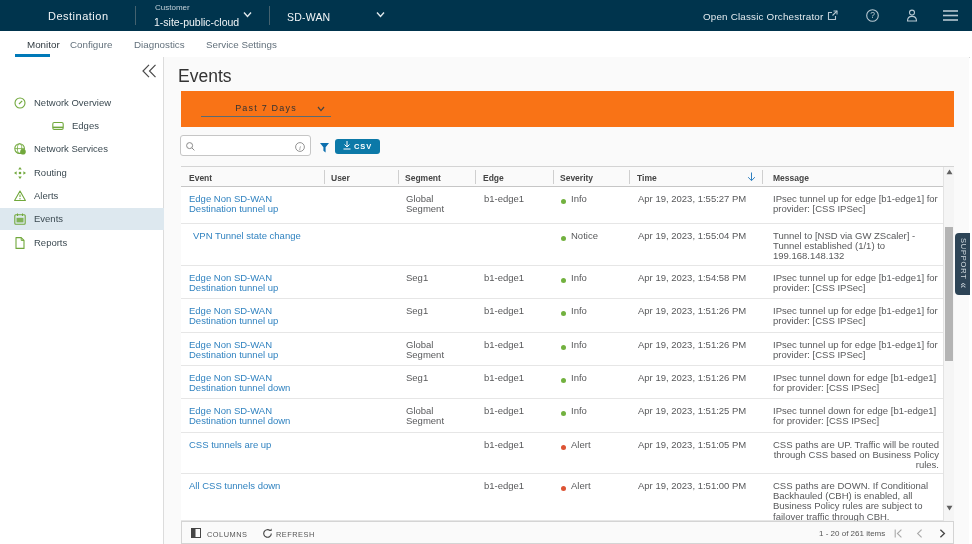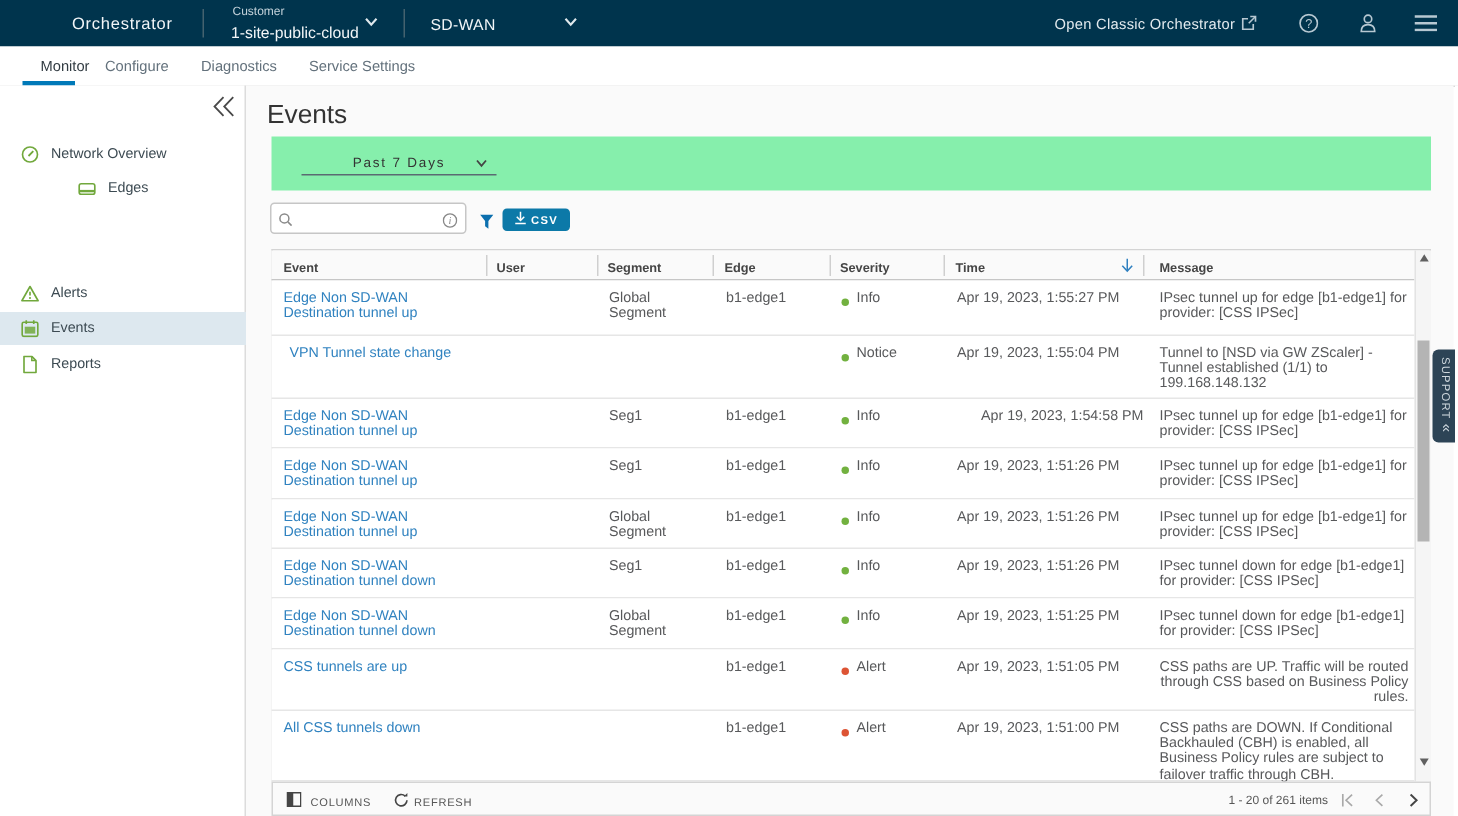--- a/index.html
+++ b/index.html
@@ -28,21 +28,21 @@
 .navitem { position:absolute; left:0; width:164px; height:22px; }
 .navitem.sel { background:#dde8ef; }
 .navitem .txt { position:absolute; left:34px; top:5px; font-size:9.5px; color:#3c4a52; }
 .navitem svg { position:absolute; left:14px; top:5px; }
 
 
 
 #main { position:absolute; left:164px; top:57px; width:805px; height:487px; background:#fafafa; }
 h1 { position:absolute; left:178px; top:66px; font-size:17.5px; font-weight:400; color:#333; }
 
-#bluebar { position:absolute; left:181px; top:91px; width:773px; height:36px; background:#86efac; }
+#bluebar { position:absolute; left:181px; top:91px; width:773px; height:36px; background:#f97316; }
 #p7d { position:absolute; left:20px; top:7px; width:130px; border-bottom:1px solid #5a6a72; height:19px; text-align:center; font-size:9px; letter-spacing:1.2px; color:#333; }
 #p7d span { display:inline-block; padding-top:5px; }
 #p7d svg { position:absolute; right:6px; top:8px; }
 #daterange { position:absolute; left:170px; top:13px; font-size:9px; color:#333; }
 
 #searchbox { position:absolute; left:180px; top:135px; width:131px; height:21px; background:#fff; border:1px solid #c6c6c6; border-radius:3px; }
 #searchbox .ph { position:absolute; left:16px; top:5px; font-size:16px; color:#9a9a9a;margin-top:27px; }
 #csvbtn { position:absolute; left:335px; top:139px; width:45px; height:15px; background:#0c79a8; border-radius:3px; color:#fff; font-size:7.5px; font-weight:bold; letter-spacing:.9px; text-align:center; line-height:15px; }
 
 
@@ -68,21 +68,21 @@
 
 
 #support { position:absolute; left:955px; top:233px; width:16px; height:62px; background:#2d4456; border-radius:4px 0 0 4px; }
 #support .vt { position:absolute; left:3px; top:5px; writing-mode:vertical-rl; font-size:7.5px; letter-spacing:.8px; color:#cfd8de; }
 #whitestrip { position:absolute; left:970px; top:57px; width:2px; height:487px; background:#fff; }
 </style>
 </head>
 <body>
 
 <div id="topbar">
-  <div class="brand">Orchestrator</div>
+  <div class="brand">Destination</div>
   <div class="vdiv" style="left:135px;"></div>
   <div id="cust-label">Customer</div>
   <div id="cust-name">1-site-public-cloud</div>
   <svg class="hicon" style="left:243px;top:11px;" width="9" height="7" viewBox="0 0 9 7">
       <polyline points="1,1.5 4.5,5.5 8,1.5" fill="none" stroke="#dfe8ec" stroke-width="1.4"></polyline>
     </svg>
   <div class="vdiv" style="left:269px;"></div>
   <div id="sdwan">SD-WAN</div>
   <svg class="hicon" style="left:376px;top:11px;" width="9" height="7" viewBox="0 0 9 7">
       <polyline points="1,1.5 4.5,5.5 8,1.5" fill="none" stroke="#dfe8ec" stroke-width="1.4"></polyline>
@@ -125,20 +125,41 @@
         <line x1="5" y1="7" x2="8.2" y2="3.8" stroke="#71a83c" stroke-width="1.2"></line>
       </svg>
       <div class="txt">Network Overview</div>
     </div>
     <div class="navitem" style="top: 58px; margin-left: 38px;">
       <svg width="12" height="12" viewBox="0 0 12 12">
         <rect x="0.8" y="2.5" width="10.4" height="7" rx="1.4" fill="none" stroke="#71a83c" stroke-width="1.1"></rect>
         <line x1="1" y1="7.4" x2="11" y2="7.4" stroke="#71a83c" stroke-width="1.6"></line>
       </svg>
       <div class="txt">Edges</div>
+    </div>
+    <div class="navitem" style="top: 81px;">
+      <svg width="12" height="12" viewBox="0 0 12 12">
+        <circle cx="5.6" cy="5.6" r="4.8" fill="none" stroke="#71a83c" stroke-width="1.1"></circle>
+        <ellipse cx="5.6" cy="5.6" rx="2.2" ry="4.8" fill="none" stroke="#71a83c" stroke-width="0.8"></ellipse>
+        <line x1="1" y1="5.6" x2="10.2" y2="5.6" stroke="#71a83c" stroke-width="0.8"></line>
+        <circle cx="9" cy="8.7" r="2.8" fill="#71a83c"></circle>
+      </svg>
+      <div class="txt">Network Services</div>
+    </div>
+    <div class="navitem" style="top: 105px;">
+      <svg width="12" height="12" viewBox="0 0 12 12">
+        <g fill="#71a83c">
+          <path d="M6 0l1.8 2.6H4.2z"></path>
+          <path d="M6 12l1.8-2.6H4.2z"></path>
+          <path d="M0 6l2.6-1.8v3.6z"></path>
+          <path d="M12 6L9.4 4.2v3.6z"></path>
+          <circle cx="6" cy="6" r="1.3"></circle>
+        </g>
+      </svg>
+      <div class="txt">Routing</div>
     </div>
     <div class="navitem" style="top: 128px;">
       <svg width="12" height="12" viewBox="0 0 12 12">
         <path d="M6 1L11.4 10.5H0.6z" fill="none" stroke="#71a83c" stroke-width="1.1" stroke-linejoin="round"></path>
         <line x1="6" y1="4.5" x2="6" y2="7" stroke="#71a83c" stroke-width="1.1"></line>
         <circle cx="6" cy="8.7" r="0.7" fill="#71a83c"></circle>
       </svg>
       <div class="txt">Alerts</div>
     </div>
     <div class="navitem sel" style="top: 151px;">
@@ -236,21 +257,21 @@
       <div class="c" style="left:390px;top:7px;">Notice</div>
       <div class="c" style="left:457px;top:7px;">Apr 19, 2023, 1:55:04 PM</div>
       <div class="c" style="left:592px;top:7px;">Tunnel to [NSD via GW ZScaler] -<br>Tunnel established (1/1) to<br>199.168.148.132</div>
     </div>
     <div class="row" style="top: 266px; height: 33px;">
       <div class="c link" style="left:8px;top:7px;">Edge Non SD-WAN<br>Destination tunnel up</div>
       <div class="c" style="left:225px;top:7px;">Seg1</div>
       <div class="c" style="left:303px;top:7px;">b1-edge1</div>
       <div class="dot g" style="left:379.5px;top:11.5px;"></div>
       <div class="c" style="left:390px;top:7px;">Info</div>
-      <div class="c" style="left:457px;top:7px;margin-left:16px;">Apr 19, 2023, 1:54:58 PM</div>
+      <div class="c" style="left:457px;top:7px;">Apr 19, 2023, 1:54:58 PM</div>
       <div class="c" style="left:592px;top:7px;">IPsec tunnel up for edge [b1-edge1] for<br>provider: [CSS IPSec]</div>
     </div>
     <div class="row" style="top: 299px; height: 34px;">
       <div class="c link" style="left:8px;top:7px;">Edge Non SD-WAN<br>Destination tunnel up</div>
       <div class="c" style="left:225px;top:7px;">Seg1</div>
       <div class="c" style="left:303px;top:7px;">b1-edge1</div>
       <div class="dot g" style="left:379.5px;top:11.5px;"></div>
       <div class="c" style="left:390px;top:7px;">Info</div>
       <div class="c" style="left:457px;top:7px;">Apr 19, 2023, 1:51:26 PM</div>
       <div class="c" style="left:592px;top:7px;">IPsec tunnel up for edge [b1-edge1] for<br>provider: [CSS IPSec]</div>

